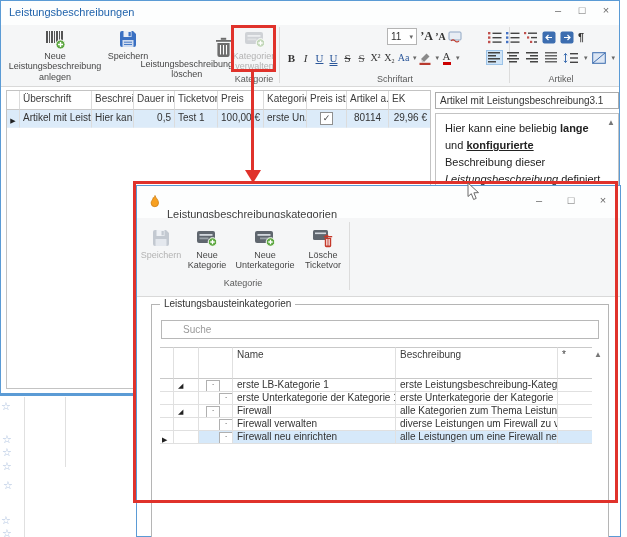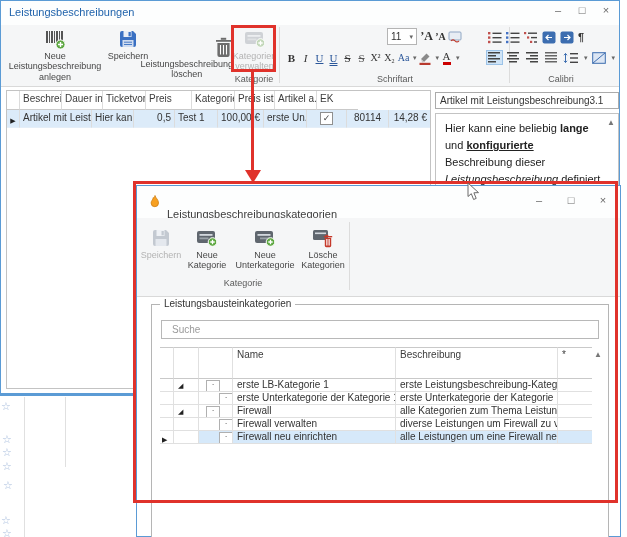--- a/index.html
+++ b/index.html
@@ -45,21 +45,21 @@
           box-sizing:border-box;background:#fff;font-family:"Liberation Sans",sans-serif;}
   .descbox{position:absolute;border:1px solid #c3c3c3;background:#fff;box-sizing:border-box;
            font-size:11px;line-height:1.55;color:#222;}
   .desctext{position:absolute;left:9px;top:6px;width:158px;}
   .b{font-weight:bold;} .bu{font-weight:bold;text-decoration:underline;} .i{font-style:italic;}
   .scrollup{position:absolute;font-size:8px;color:#777;}
   
   .dlg-title{position:absolute;left:30px;top:10px;font-size:11px;color:#3c3c3c;margin-top:12px;}
   .groupbox{position:absolute;border:1px solid #b5b5b5;box-sizing:border-box;background:#fff;}
   .gblabel{position:absolute;left:8px;top:-7px;background:#fff;padding:0 4px;font-size:10px;color:#333;}
-  .search{position:absolute;border:1px solid #b8b8b8;font-size:10px;padding:2px 10px;box-sizing:border-box;
+  .search{position:absolute;border:1px solid #b8b8b8;font-size:10px;padding:2px 21px;box-sizing:border-box;
           color:#333;background:#fff;font-family:"Liberation Sans",sans-serif;width:100%;}
   .search::placeholder{color:#9a9a9a;}
   .dtable{position:absolute;background:#fff;}
   .dhr,.drow{display:flex;}
   .dhc,.dc{box-sizing:border-box;border-right:1px solid #e0e0e0;border-bottom:1px solid #e0e0e0;
            font-size:10px;padding:1px 4px;overflow:hidden;white-space:nowrap;}
   .dhr .dhc{height:32px;border-bottom:1px solid #c9c9c9;color:#3c3c3c;border-top:1px solid #c9c9c9;}
   .drow .dc{height:13px;padding-top:0;}
   .dtable .w-ind{width:14px;} .dtable .w-tree{width:25px;} .dtable .w-btn{width:34px;}
   .dtable .w-name{width:163px;} .dtable .w-beschr{width:162px;} .dtable .w-star{width:34px;border-right:none;}
@@ -312,46 +312,47 @@
           </span>
         <span class="caret">▾</span>
         <span>
             <svg width="14" height="12" viewBox="0 0 14 12">
               <rect x="0.7" y="0.7" width="12.6" height="10.6" fill="#dce6f4" stroke="#3c6db0"></rect>
               <path d="M0.7 11.3 L13.3 0.7" stroke="#3c6db0"></path>
             </svg>
           </span>
         <span class="caret">▾</span>
       </div>
-      <div class="grplabel" style="left:510px;top:49px;width:100px;">Calibri</div>
+      <div class="grplabel" style="left:510px;top:49px;width:100px;">Artikel</div>
     </div>
 
     <div class="mtable" style="left:5px;top:89px;width:425px;height:299px;">
       <div class="mhead">
         <div class="mhc" style="width:13px;"></div>
+        <div class="mhc" style="width:72px;">Überschrift</div>
         <div class="mhc" style="width:42px;">Beschrei...</div>
         <div class="mhc" style="width:41px;">Dauer in...</div>
         <div class="mhc" style="width:43px;">Ticketvor...</div>
         <div class="mhc" style="width:46px;">Preis</div>
         <div class="mhc" style="width:43px;">Kategorie</div>
         <div class="mhc" style="width:40px;">Preis ist i...</div>
         <div class="mhc" style="width:42px;">Artikel a...</div>
         <div class="mhc" style="width:41px;border-right:none;">EK</div>
       </div>
       <div class="mrowdata">
         <div class="mdc" style="width:13px;text-align:center;padding:4px 0;"><span class="marker">▶</span></div>
         <div class="mdc" style="width:72px;">Artikel mit Leist...</div>
         <div class="mdc" style="width:42px;">Hier kan...</div>
         <div class="mdc" style="width:41px;text-align:right;">0,5</div>
         <div class="mdc" style="width:43px;">Test 1</div>
         <div class="mdc" style="width:46px;text-align:right;">100,00 €</div>
         <div class="mdc" style="width:43px;">erste Un...</div>
         <div class="mdc" style="width:40px;text-align:center;padding-top:2px;"><span class="ckbox">✓</span></div>
         <div class="mdc" style="width:42px;text-align:center;">80114</div>
-        <div class="mdc" style="width:41px;text-align:right;border-right:none;">14,28 €</div>
+        <div class="mdc" style="width:41px;text-align:right;border-right:none;">29,96 €</div>
       </div>
     </div>
 
     <input class="dinput" style="left: 434px; top: 91px; width: 184px; height: 17px;" value="Artikel mit Leistungsbeschreibung3.1">
     <div class="descbox" style="left:434px;top:112px;width:184px;height:276px;">
       <div class="desctext"><span>Hier kann eine beliebig </span><span class="b">lange</span><span> und </span><span class="bu">konfigurierte</span><span> Beschreibung dieser </span><span class="i">Leistungsbeschreibung</span><span> definiert werden.</span></div>
       <span class="scrollup" style="right:3px;top:3px;">▲</span>
     </div>
   </div>
 
@@ -412,21 +413,21 @@
               <rect x="1" y="2" width="15" height="10" rx="1.5" fill="#5f666e"></rect>
               <rect x="3" y="4.5" width="11" height="1.6" fill="#d3d8de"></rect>
               <g>
                 <rect x="13.5" y="6.8" width="2.8" height="1.2" fill="#c5392b"></rect>
                 <rect x="11.8" y="8" width="8.4" height="1.3" fill="#c5392b"></rect>
                 <path d="M12.8 9.8 h6.4 v8 a1.4 1.4 0 0 1 -1.4 1.4 h-3.6 a1.4 1.4 0 0 1 -1.4 -1.4 Z" fill="#c5392b"></path>
                 <path d="M14.6 11 v6.5 M16 11 v6.5 M17.4 11 v6.5" stroke="#fff" stroke-width="0.8"></path>
               </g>
             </svg>
         </span>
-        <span>Lösche Kategorien</span>
+        <span>Lösche Ticketvor</span>
       </div>
       <div class="grplabel" style="left:2px;top:60px;width:208px;">Kategorie</div>
       <div class="vsep" style="left:212px;top:4px;height:68px;"></div>
     </div>
 
     <div class="groupbox" style="left:14px;top:118px;width:458px;height:250px;">
       <span class="gblabel">Leistungsbausteinkategorien</span>
       <div class="abs" style="left:9px;top:15px;right:9px;">
         <input class="search" style="height: 19px;" placeholder="Suche">
       </div>

